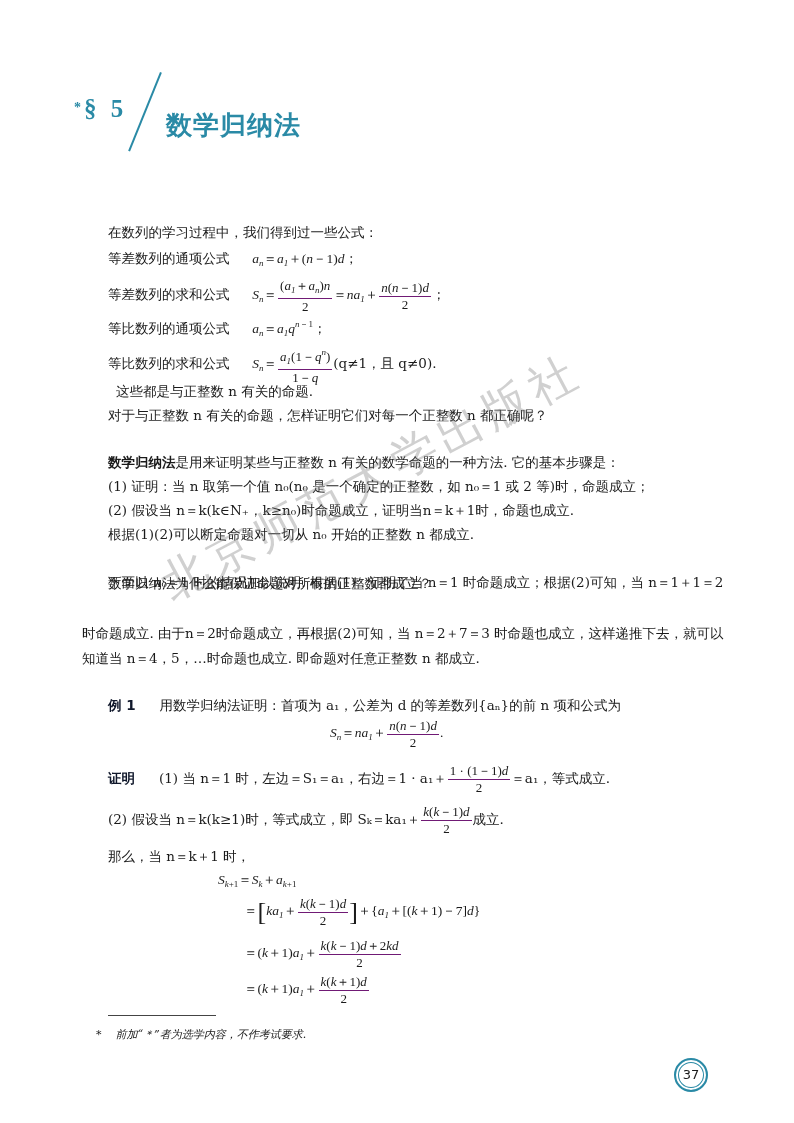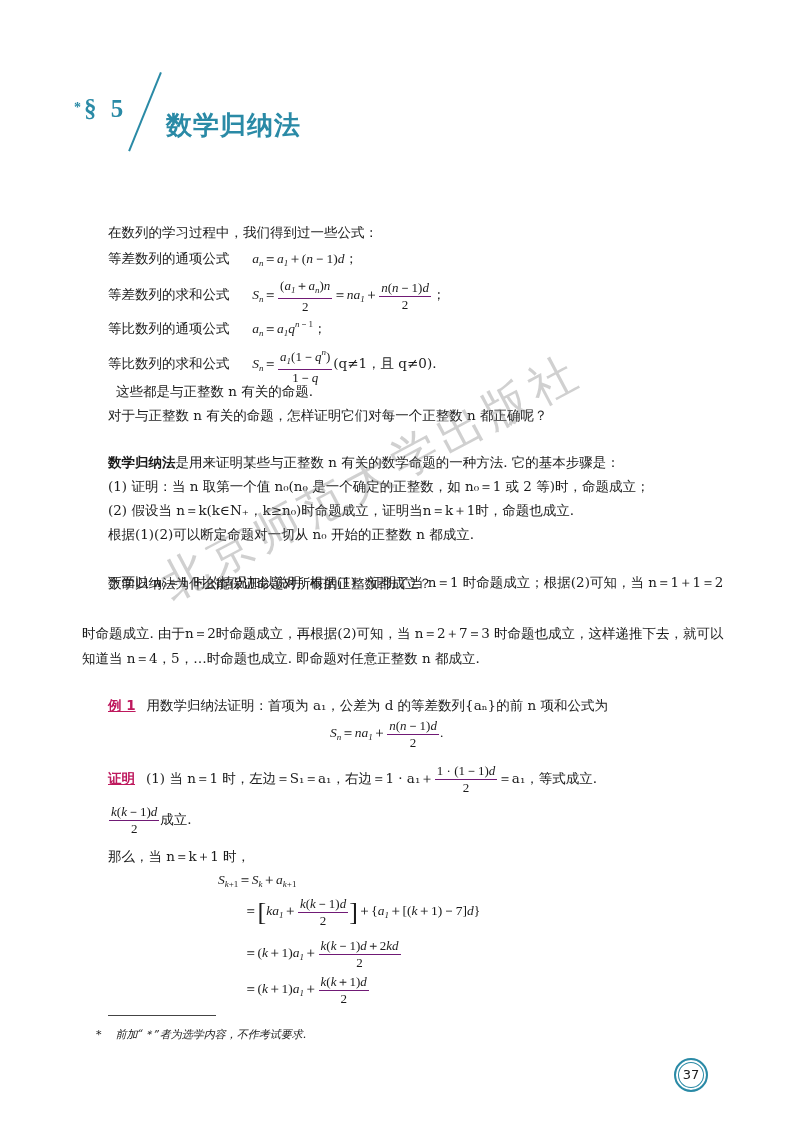--- a/index.html
+++ b/index.html
@@ -14,21 +14,21 @@
   .line { font-size:13.5px; line-height:20px; white-space:nowrap; }
   .m { font-family:"Liberation Serif","DejaVu Serif",serif; font-style:italic; }
   .r { font-style:normal; }
   .frac { display:inline-block; vertical-align:middle; text-align:center; margin:0 1px; }
   .frac .num { display:block; border-bottom:1px solid #701a75; padding:0 2px; line-height:16px; font-size:13px; }
   .frac .den { display:block; line-height:15px; font-size:13px; }
   sub { font-size:9px; vertical-align:-3px; }
   sup { font-size:9px; vertical-align:6px;text-align:right; }
   .lbl { display:inline-block; width:140px; }
   .bold { font-weight:bold; font-family:"DejaVu Sans",sans-serif; }
-  .ex-label { color:#be185d; font-weight:bold; font-family:"DejaVu Sans",sans-serif; margin-right:11px;text-decoration:underline; }
+  .ex-label { color:#0f172a; font-weight:bold; font-family:"DejaVu Sans",sans-serif; margin-right:24px; }
   .watermark { left:150px; top:560px; font-size:46px; color:rgba(120,120,120,0.35);
                transform:rotate(-28deg); transform-origin:left top; letter-spacing:6px;
                font-family:"DejaVu Sans",sans-serif; white-space:nowrap; pointer-events:none; }
   .footrule { left:108px; top:1015px; width:108px; height:1px; background:#444; }
   .footnote { left:96px; top:1027px; font-size:11px;font-style:italic; }
   .pagenum { left:674px; top:1058px; width:30px; height:30px; border-radius:50%;
              border:2px solid #2a8aa6; box-shadow: inset 0 0 0 2px #fff, inset 0 0 0 3px #2a8aa6;
              text-align:center; line-height:30px; font-size:13px; font-family:"DejaVu Sans",sans-serif; }
   .bigbr { font-size:26px; vertical-align:middle; font-style:normal; }
 </style>
@@ -82,21 +82,21 @@
 </div>
 <div class="abs line m" style="left:330px;top:718px;">
   S<sub>n</sub><span class="r">＝</span>na<sub>1</sub><span class="r">＋</span><span class="frac"><span class="num">n<span class="r">(</span>n<span class="r">－1)</span>d</span><span class="den r">2</span></span><span class="r">.</span>
 </div>
 
 <div class="abs line" style="left:108px;top:763px;">
   <span class="ex-label">证明</span><span>(1) 当 n＝1 时，左边＝S₁＝a₁，右边＝1 · a₁＋</span><span class="frac m"><span class="num"><span class="r">1 · (1－1)</span>d</span><span class="den r">2</span></span><span>＝a₁，等式成立.</span>
 </div>
 
 <div class="abs line" style="left:108px;top:804px;">
-  <span class="frac m"><span class="num">k<span class="r">(</span>k<span class="r">－1)</span>d</span><span class="den r">2</span></span><span>成立.</span>
+  <span>(2) 假设当 n＝k(k≥1)时，等式成立，即 Sₖ＝ka₁＋</span><span class="frac m"><span class="num">k<span class="r">(</span>k<span class="r">－1)</span>d</span><span class="den r">2</span></span><span>成立.</span>
 </div>
 
 <div class="abs line" style="left:108px;top:846px;">那么，当 n＝k＋1 时，</div>
 
 <div class="abs line m" style="left:218px;top:870px;">
   S<sub>k<span class="r">+1</span></sub><span class="r">＝</span>S<sub>k</sub><span class="r">＋</span>a<sub>k<span class="r">+1</span></sub>
 </div>
 <div class="abs line m" style="left:244px;top:896px;">
   <span class="r">＝</span><span class="bigbr">[</span>ka<sub>1</sub><span class="r">＋</span><span class="frac"><span class="num">k<span class="r">(</span>k<span class="r">－1)</span>d</span><span class="den r">2</span></span><span class="bigbr">]</span><span class="r">＋{</span>a<sub>1</sub><span class="r">＋[(</span>k<span class="r">＋1)－7]</span>d<span class="r">}</span>
 </div>

